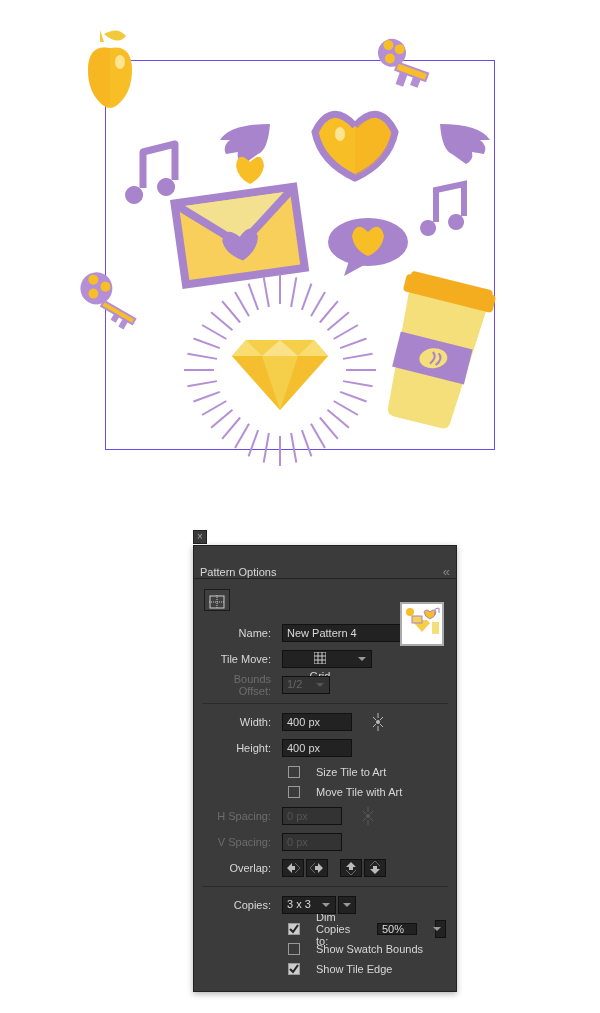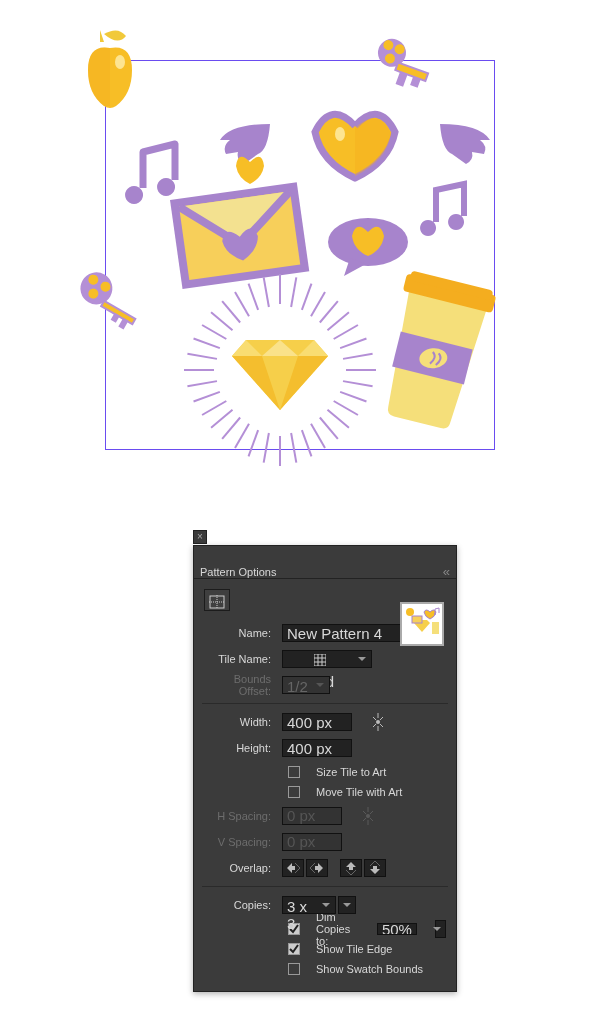--- a/index.html
+++ b/index.html
@@ -11,21 +11,21 @@
 .panel-x { position: absolute; left: 193px; top: 530px; width: 14px; height: 14px; background:#3b3b3b; color:#aaa; text-align:center; line-height:12px; font-size:10px; border:1px solid #222;}
 .panel-head { height: 20px; line-height: 20px; padding: 16px 6px; font-size: 11px; color: #d8d8d8; border-bottom: 1px solid #222; display: flex; justify-content: space-between; }
 .panel-head .exp { color:#888; font-size:13px; }
 .panel-body { padding: 8px 10px 12px; }
 .tool-row { padding: 2px 0 8px; }
 .tool-btn { display: inline-block; width: 26px; height: 22px; border: 1px solid #1c1c1c; background: #3f3f3f; text-align: center; line-height: 22px; }
 .tool-btn svg { vertical-align: middle; }
 .row { display: flex; align-items: center; height: 24px; margin: 2px 0; }
 .lbl { width: 78px; text-align: right; padding-right: 11px; color: #d8d8d8; font-size: 11px; }
 .lbl.dim { color: #6d6d6d; }
-input.fld, .sel, .fld-ro { height: 18px; background: #222; color: #d8d8d8; border: 1px solid #111; padding: 1px 4px; font-size: 15px; font-family: inherit; }
+input.fld, .sel, .fld-ro { height: 18px; background: #222; color: #d8d8d8; border: 1px solid #111; padding: 1px 4px; font-size: 11px; font-family: inherit; }
 .fld { width: 70px; }
 .sel { position: relative; padding-right: 18px; flex-direction: column; }
 .sel:after { content: ''; position: absolute; right: 5px; top: 6px; border: 4px solid transparent; border-top-color: #999; }
 .sel.grid{ width:90px; display:inline-flex; align-items:center; gap:4px;}
 .sel.dim { background: #333; }
 .sel.dim:after { border-top-color: #555; }
 .fld-ro { width: 60px; color: #555; background: #333; display: inline-block; line-height: 14px; }
 .swatch { position: absolute; right: 12px; top: 56px; width: 44px; height: 44px; border: 2px solid #aaa; background: #fff; }
 .swatch svg { width: 100%; height: 100%; }
 .divider { border: none; border-top: 1px solid #2a2a2a; margin: 6px -2px; }
@@ -215,21 +215,21 @@
             </svg>
         </span>
       </div>
 
       <div class="row">
         <span class="lbl">Name:</span>
         <input class="fld" style="width: 140px;" value="New Pattern 4">
       </div>
 
       <div class="row">
-        <span class="lbl">Tile Name:</span>
+        <span class="lbl">Tile Move:</span>
         <span class="sel grid">
           <span class="grid-icon"><svg width="12" height="12">
                 <rect width="12" height="12" fill="none" stroke="#ccc"></rect>
                 <path d="M4 0v12M8 0v12M0 4h12M0 8h12" stroke="#ccc"></path>
               </svg></span>
           <span>Grid</span>
         </span>
       </div>
 
       <div class="row">
@@ -330,25 +330,25 @@
 
       <div class="chk" style="padding-left:84px">
         <span class="cbox" style="background:#ccc"><svg width="10" height="10">
               <path d="M1 5l3 3 5-7" stroke="#222" fill="none" stroke-width="2"></path>
             </svg></span>
         <span>Dim Copies to:</span>
         <input class="fld" style="width: 40px; margin-left: 4px;" value="50%">
         <span class="small-dd" style="margin-left:2px;width:18px"></span>
       </div>
       <div class="chk">
+        <span class="cbox"></span>
+        <span>Show Swatch Bounds</span>
+      </div>
+      <div class="chk">
         <span class="cbox" style="background:#ccc"><svg width="10" height="10">
               <path d="M1 5l3 3 5-7" stroke="#222" fill="none" stroke-width="2"></path>
             </svg></span>
         <span>Show Tile Edge</span>
       </div>
-      <div class="chk">
-        <span class="cbox"></span>
-        <span>Show Swatch Bounds</span>
-      </div>
 
     </div>
   </div>
 </div>
 
 </body></html>

